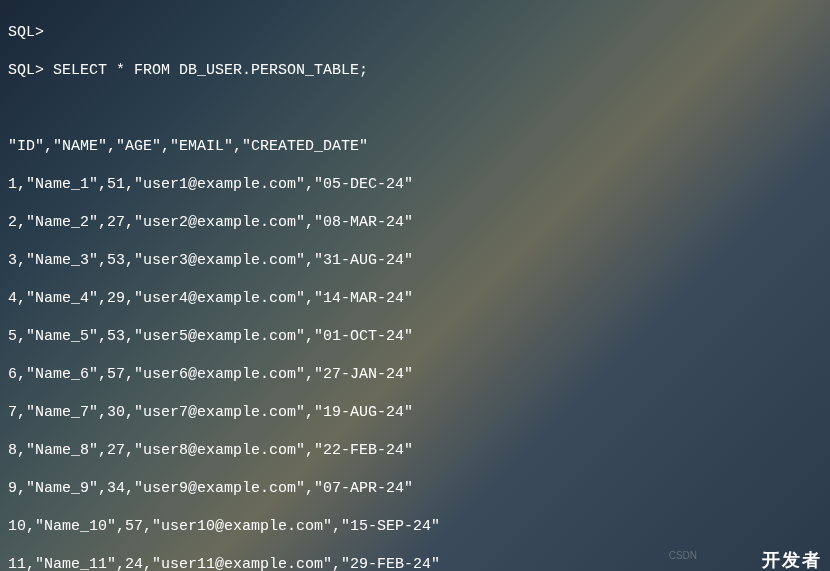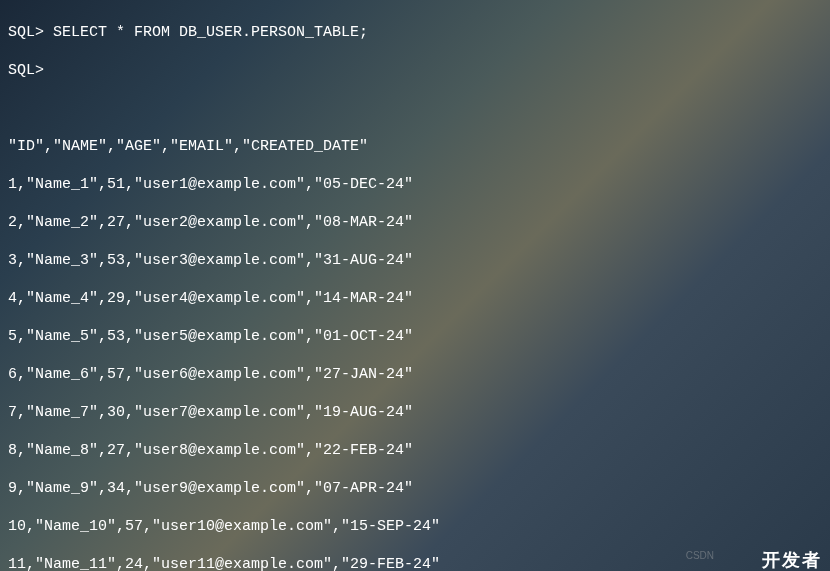--- a/index.html
+++ b/index.html
@@ -20,21 +20,21 @@
     }
     .terminal {
       padding: 4px 8px;
       white-space: pre;
       position: relative;
       z-index: 2;
     }
     .watermark-csdn {
       position: absolute;
       bottom: 6px;
-      right: 116px;
+      right: 133px;
       color: rgba(180, 180, 180, 0.4);
       font-size: 10px;
       z-index: 3;
       font-family: Arial, sans-serif;
     }
     .watermark-devze {
       position: absolute;
       bottom: 2px;
       right: 8px;
       z-index: 3;
@@ -58,22 +58,22 @@
       color: #ff3333;
     }
     .line {
       display: block;
     }
   </style>
 </head>
 <body>
 
 <div class="terminal">
+<span class="line">SQL&gt;</span>
 <span class="line">SQL&gt; SELECT * FROM DB_USER.PERSON_TABLE;</span>
-<span class="line">SQL&gt;</span>
 <span class="line"> </span>
 <span class="line">"ID","NAME","AGE","EMAIL","CREATED_DATE"</span>
 <span class="line">1,"Name_1",51,"user1@example.com","05-DEC-24"</span>
 <span class="line">2,"Name_2",27,"user2@example.com","08-MAR-24"</span>
 <span class="line">3,"Name_3",53,"user3@example.com","31-AUG-24"</span>
 <span class="line">4,"Name_4",29,"user4@example.com","14-MAR-24"</span>
 <span class="line">5,"Name_5",53,"user5@example.com","01-OCT-24"</span>
 <span class="line">6,"Name_6",57,"user6@example.com","27-JAN-24"</span>
 <span class="line">7,"Name_7",30,"user7@example.com","19-AUG-24"</span>
 <span class="line">8,"Name_8",27,"user8@example.com","22-FEB-24"</span>

